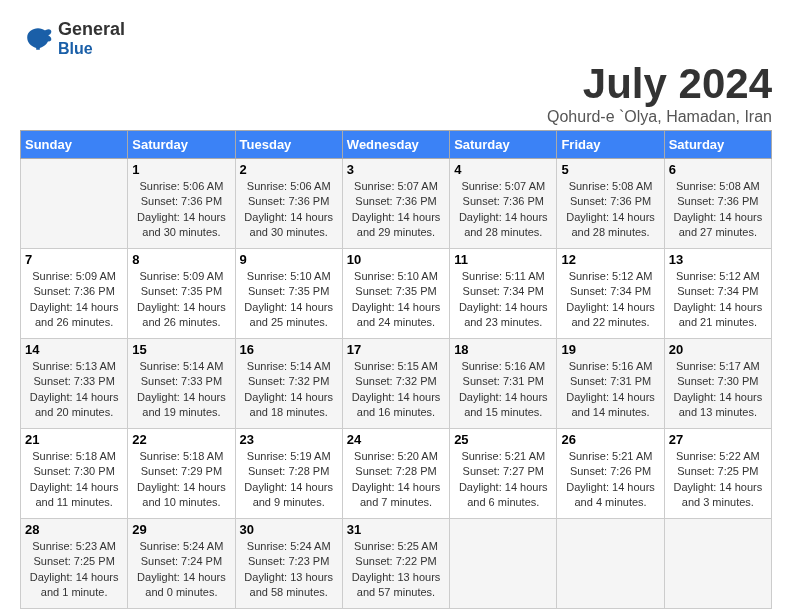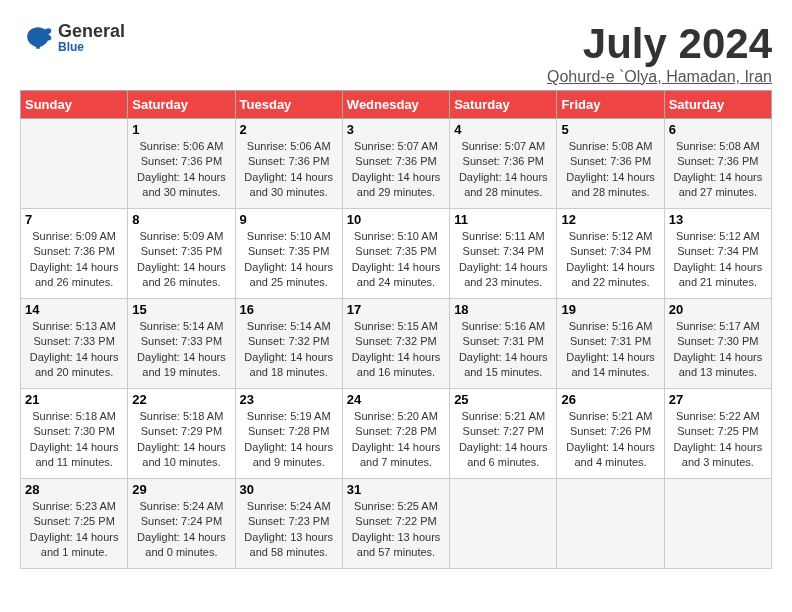--- a/index.html
+++ b/index.html
@@ -16,33 +16,33 @@
       align-items: flex-start;
       margin-bottom: 4px;
     }
     .title-block {
       text-align: right;
     }
     .main-title {
       font-size: 42px;
       font-weight: bold;
       color: #333;
+      margin-top: 40px;
     }
     .subtitle {
       font-size: 16px;
       color: #555;
-      text-decoration: underline;
     }
     table {
       width: 100%;
       border-collapse: collapse;
       font-size: 11px;
     }
     thead tr {
-      background-color: #ef4444;
+      background-color: #3b82f6;
       color: #fff;
       border-radius: 11px;
     }
     thead th {
       padding: 6px 4px;
       text-align: left;
       font-size: 13px;
       font-weight: bold;
       border: 1px solid #aaa;
     }
@@ -86,21 +86,21 @@
       flex-direction: column;
       line-height: 1.1;
     }
     .logo-general {
       color: #333;
       font-size: 18px;
       font-weight: bold;
     }
     .logo-blue-word {
       color: #1a5fa8;
-      font-size: 12px;
+      font-size: 16px;
       font-weight: bold;
     }
   </style>
 </head>
 <body>
 
 <div class="header">
   <div class="logo-container">
     <svg class="logo-icon" viewBox="0 0 40 40" xmlns="http://www.w3.org/2000/svg">
       <path d="M20 8 C14 8 8 12 8 18 C8 24 12 28 18 30 L18 32 L22 32 L22 30 C28 28 32 24 32 18 C32 12 26 8 20 8Z" fill="#1a5fa8"></path>

